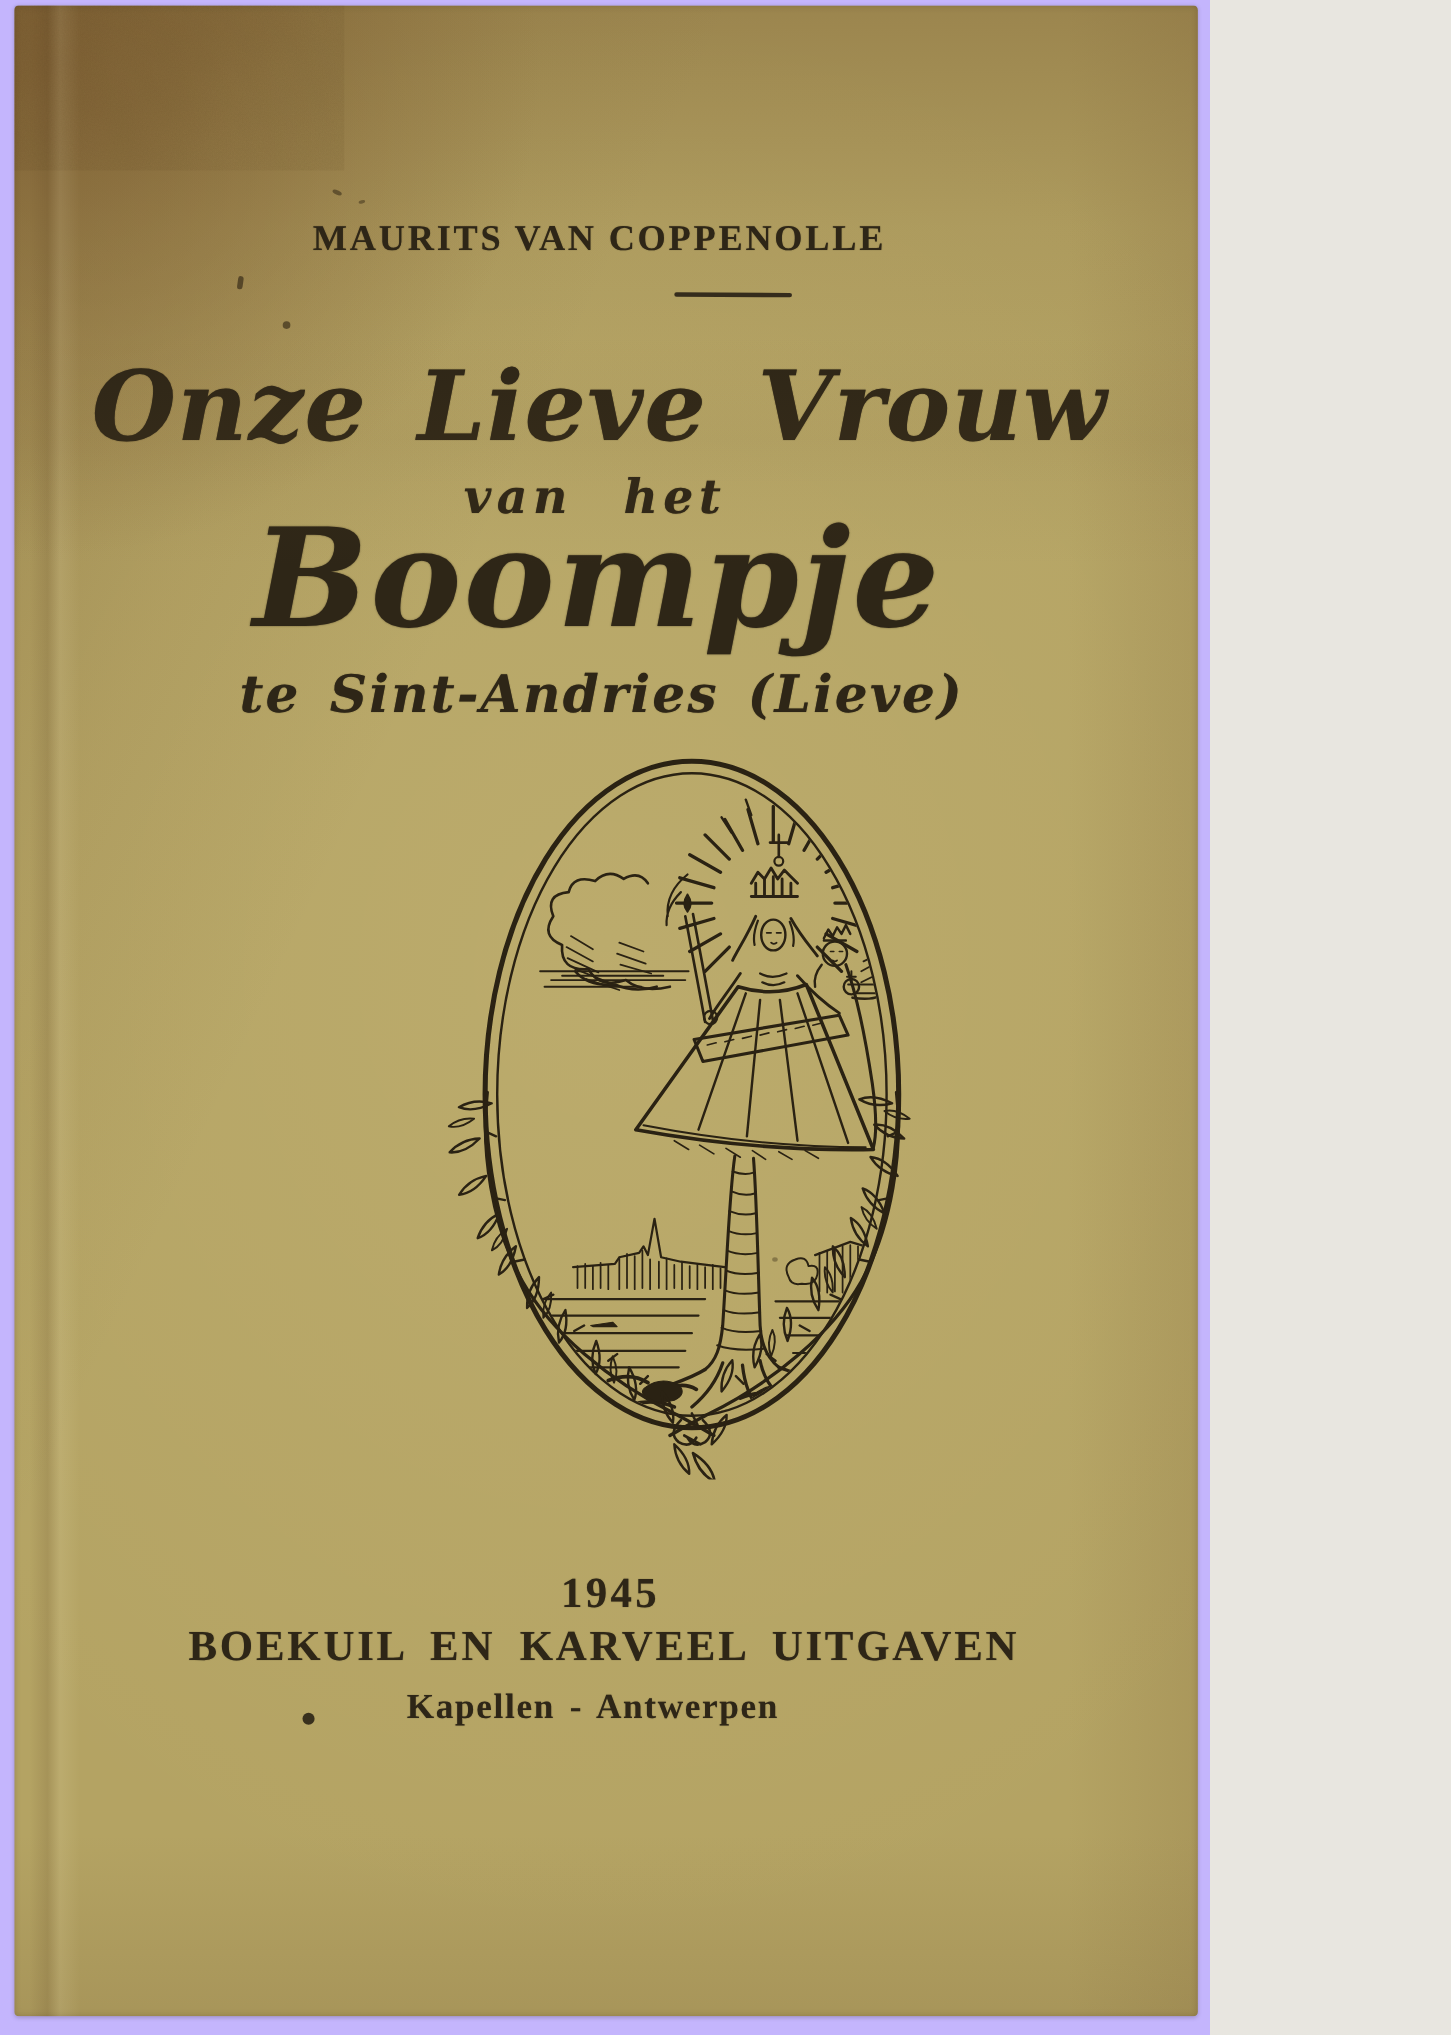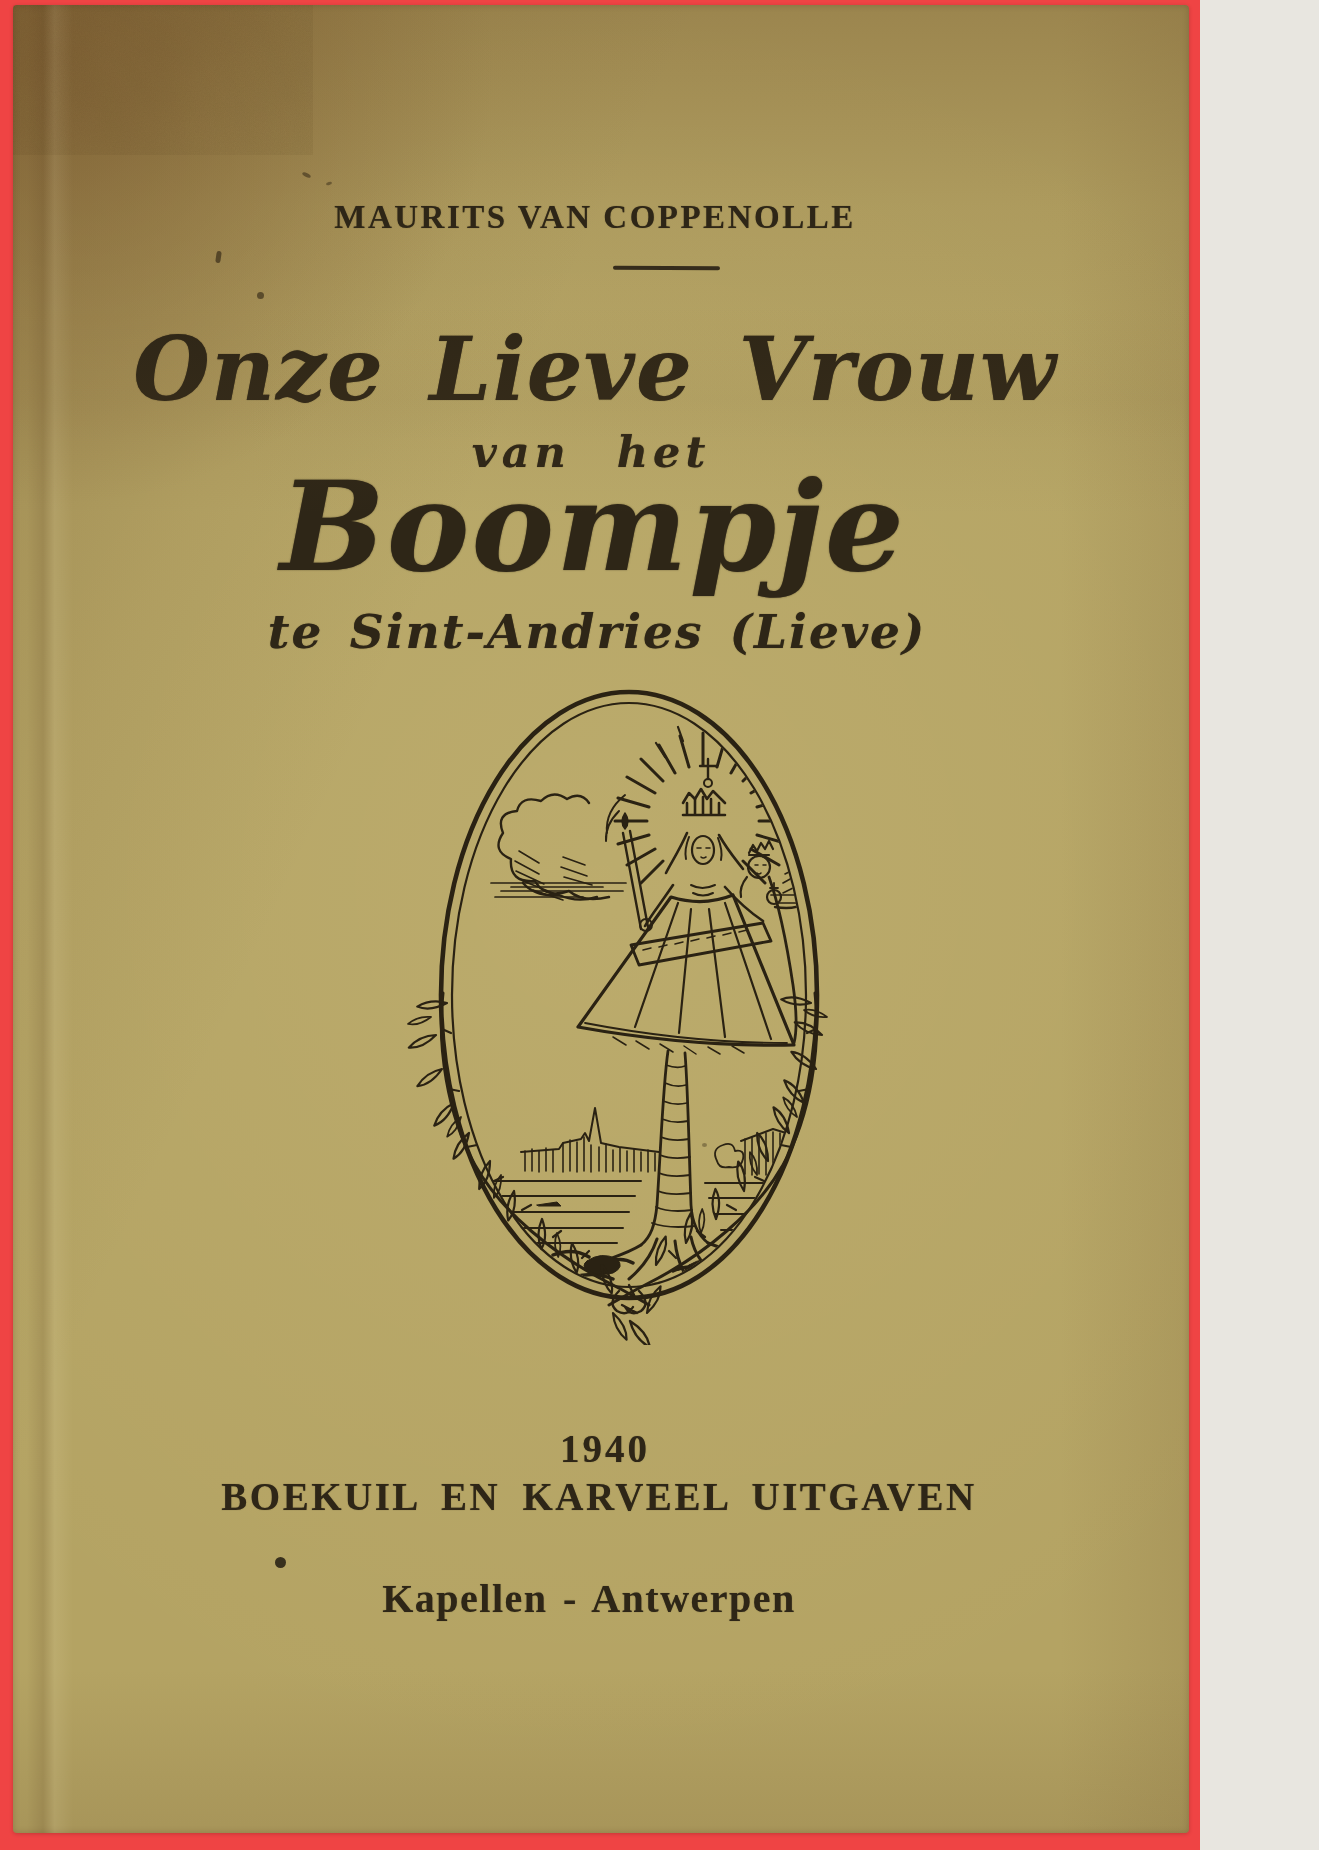--- a/index.html
+++ b/index.html
@@ -1,19 +1,19 @@
 <!DOCTYPE html>
 <html><head>
 <meta charset="utf-8">
 <style>
   html,body{margin:0;padding:0;background:#e8e6e0;}
   .photo{
     position:relative;
-    width:1200px;height:1850px;
-    background:#ef4444;
+    width:1100px;height:1850px;
+    background:#c4b5fd;
     overflow:hidden;
     font-family:"Liberation Serif", serif;
   }
   
   .cover{
     position:absolute;
     left:13px;top:5px;right:11px;bottom:17px;
     border-radius:4px;
     background:
       radial-gradient(circle 620px at 3% 3%, rgba(112,76,38,.50), rgba(112,76,38,0) 72%),
@@ -81,23 +81,23 @@
     font-size:39px;letter-spacing:3px;
     text-shadow:0 0 1px rgba(46,38,23,.5);
   }
   .publisher{
     top:1472px;margin-left:-2px;
     font-family:"Liberation Serif", serif;font-weight:bold;
     font-size:39px;letter-spacing:2.5px;word-spacing:10px;
     text-shadow:0 0 1px rgba(46,38,23,.55);
   }
   .location{
-    top:1574px;margin-left:-12px;
+    top:1530px;margin-left:-12px;
     font-family:"Liberation Serif", serif;font-weight:bold;
-    font-size:40px;letter-spacing:1.5px;word-spacing:4px;
+    font-size:32px;letter-spacing:1.5px;word-spacing:4px;
     text-shadow:0 0 1px rgba(46,38,23,.5);
   }
   .bullet{
     position:absolute;left:262px;top:1552px;width:11px;height:11px;
     border-radius:50%;background:#2e2617;opacity:.92;
   }
   .speck{position:absolute;background:#4a3c22;border-radius:50%;}
   .sp1{left:289px;top:168px;width:9px;height:4px;transform:rotate(25deg);opacity:.7;}
   .sp2{left:313px;top:177px;width:6px;height:3px;transform:rotate(-15deg);opacity:.6;}
   .sp3{left:203px;top:246px;width:5px;height:12px;border-radius:3px;transform:rotate(8deg);opacity:.85;}
@@ -287,21 +287,21 @@
             </g>
 
             <g stroke-width="2.4">
               <path d="M246,646 q-12,12 -2,20 q10,6 16,-4 M266,646 q12,12 2,20 q-10,6 -16,-4 M256,640 l5,10 M249,660 l15,8"></path>
             </g>
           </g>
         </g>
       </svg>
     </div>
 
-    <div class="line year ink">1940</div>
+    <div class="line year ink">1945</div>
     <div class="line publisher ink">BOEKUIL EN KARVEEL UITGAVEN</div>
     <div class="line location ink">Kapellen - Antwerpen</div>
     <div class="bullet"></div>
 
     <div class="speck sp1"></div>
     <div class="speck sp2"></div>
     <div class="speck sp3"></div>
     <div class="speck sp4"></div>
     <div class="speck sp5"></div>
 

